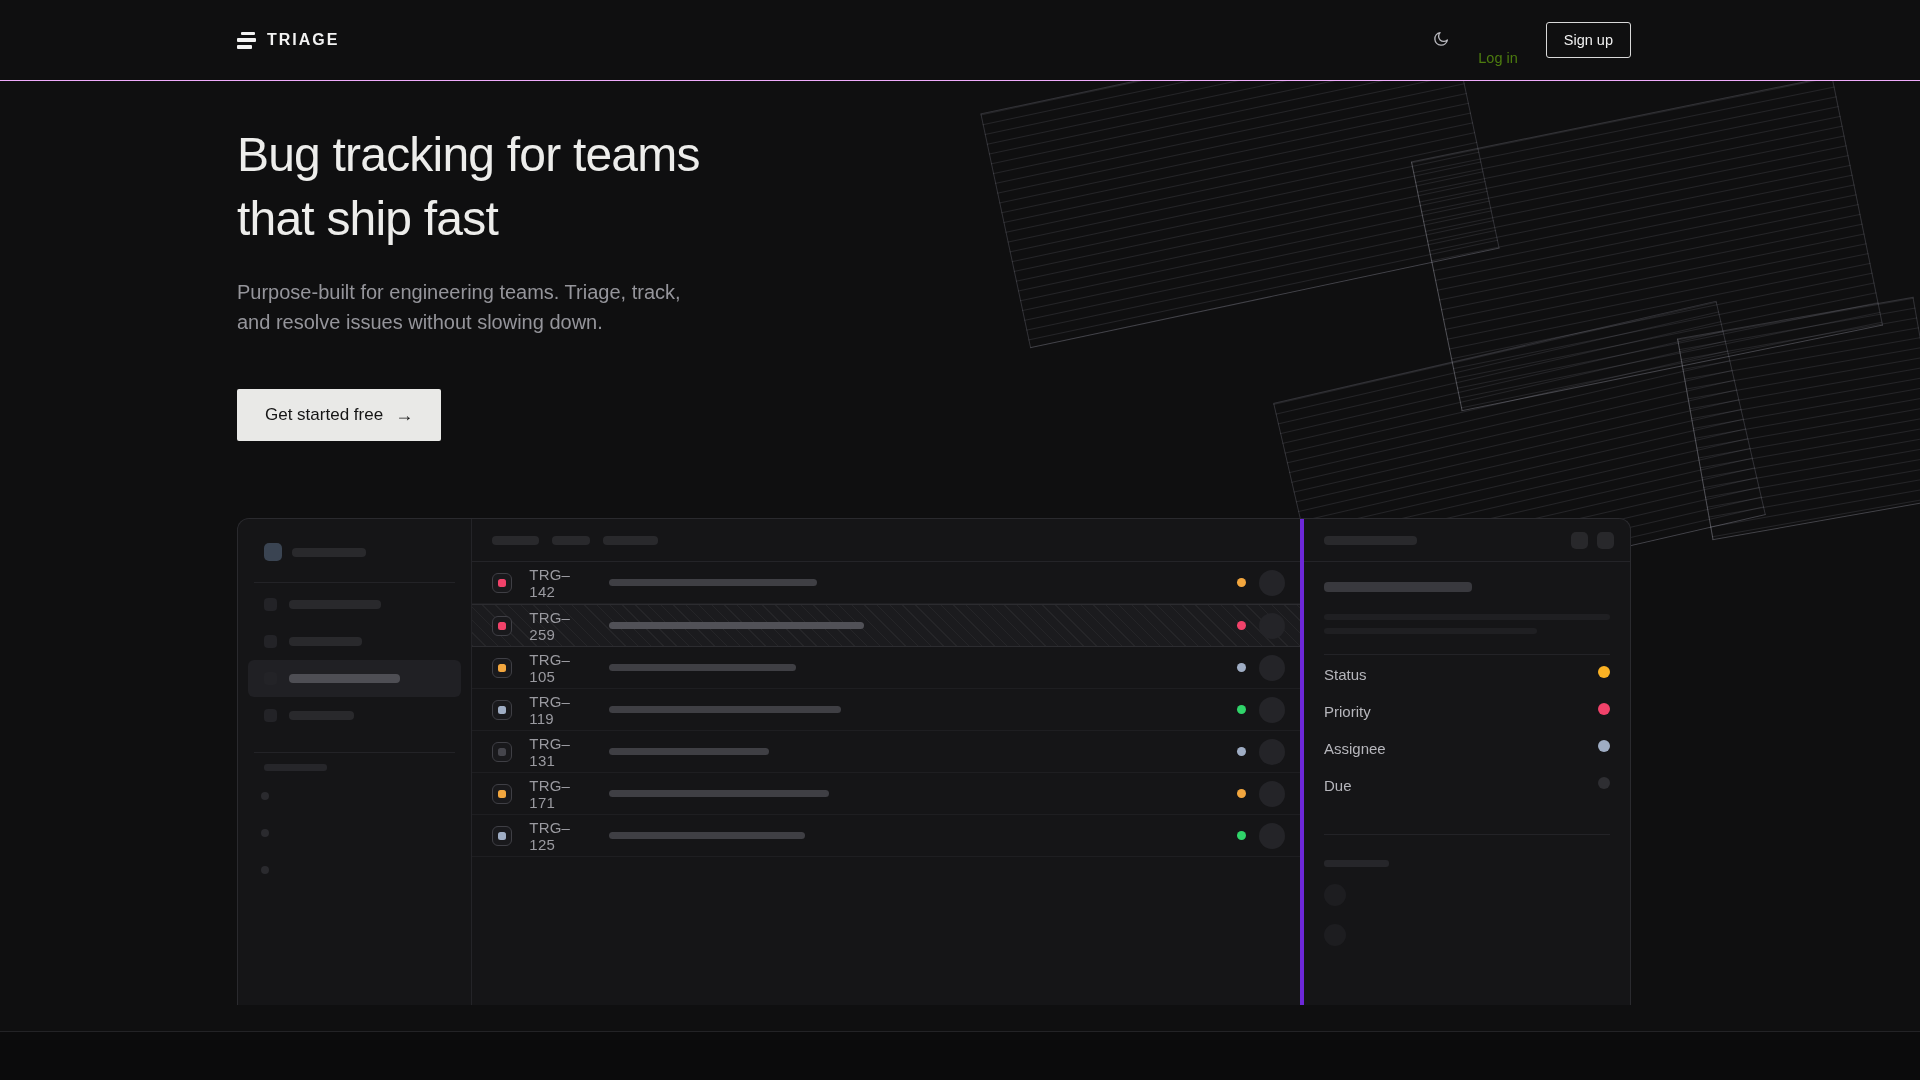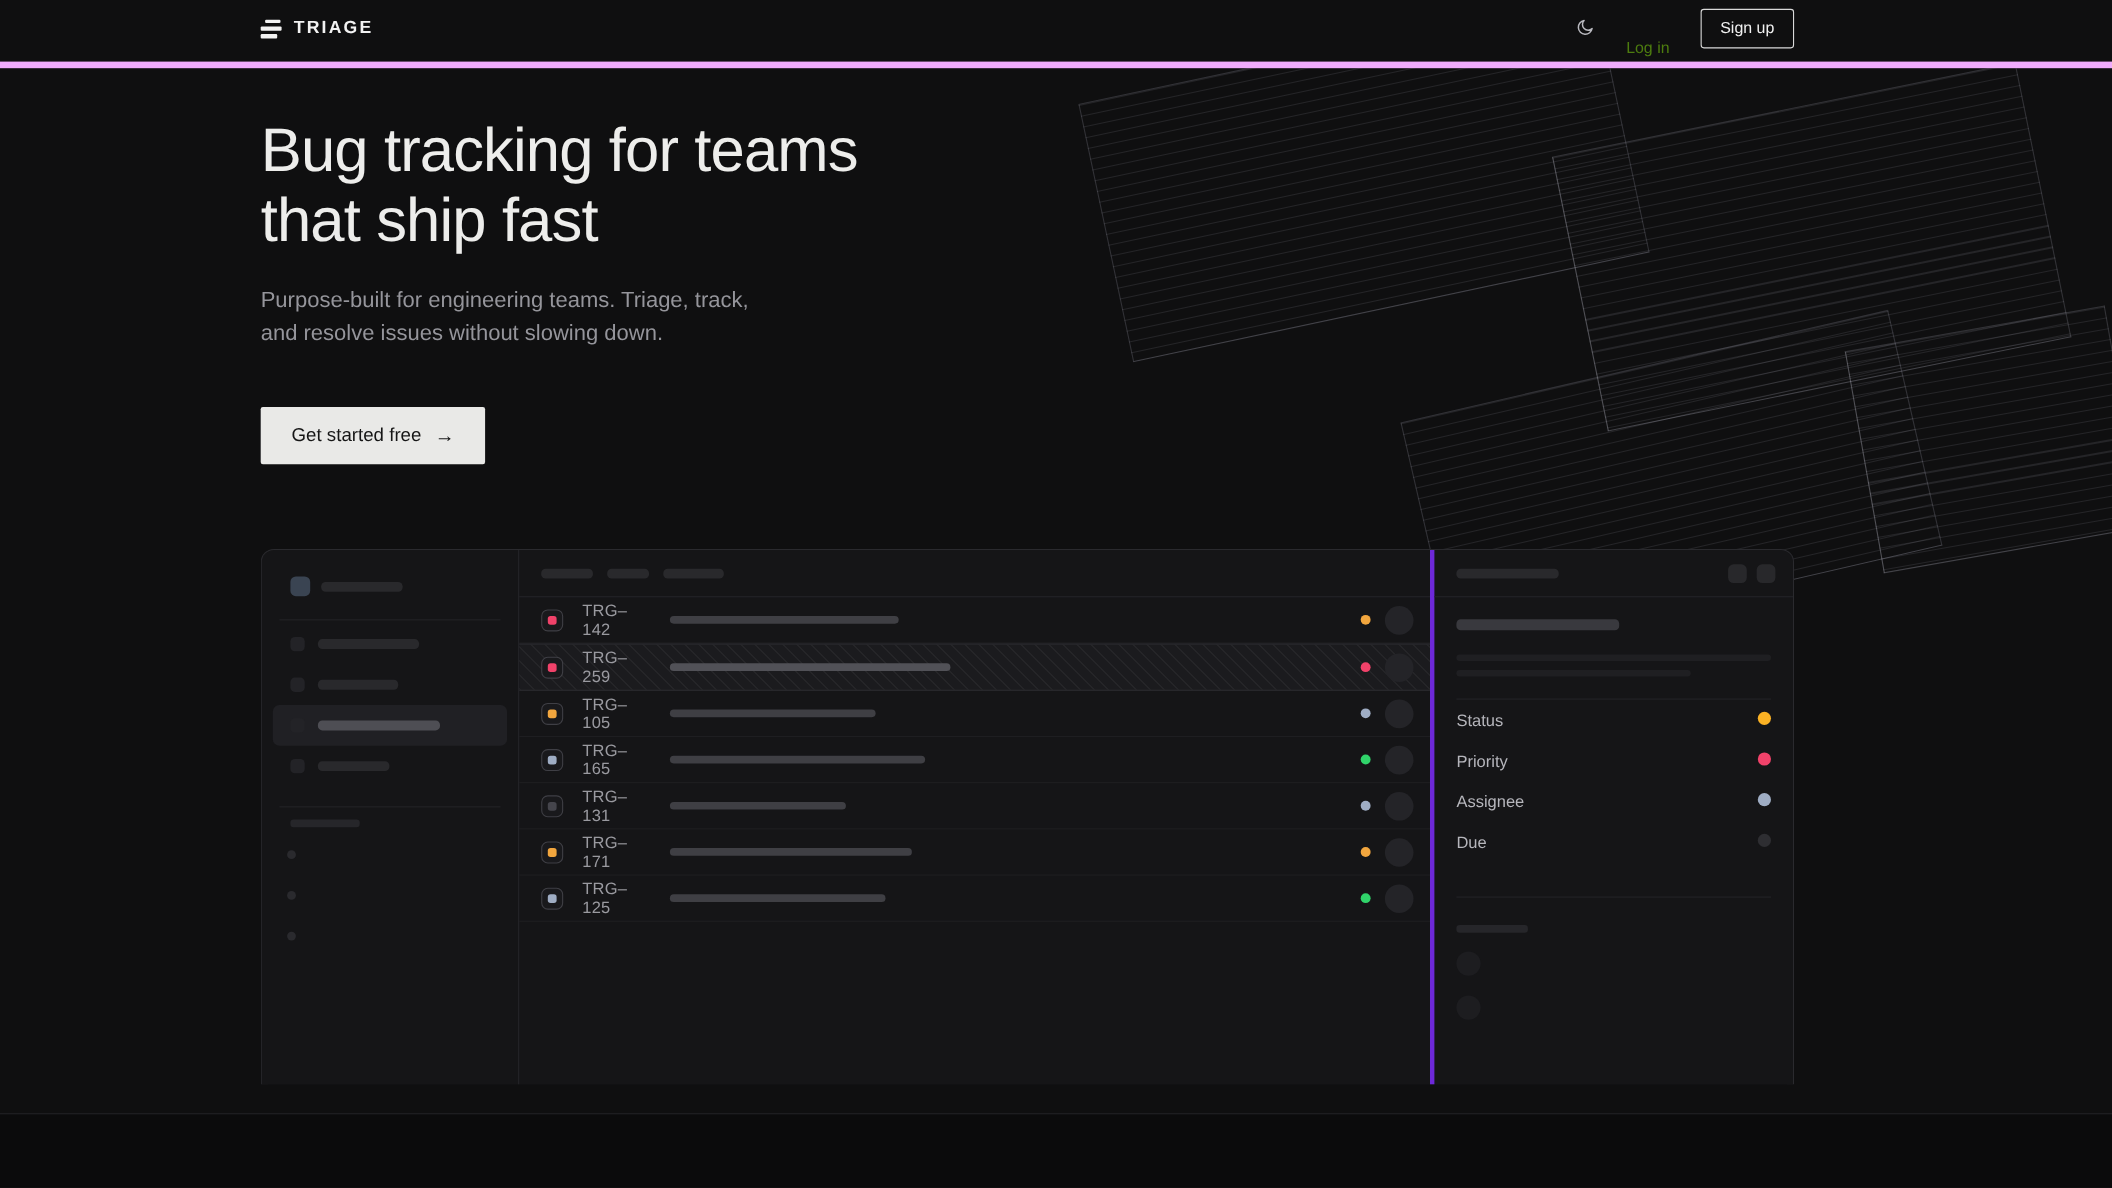--- a/index.html
+++ b/index.html
@@ -6,22 +6,22 @@
   html,body { width:1920px; height:1080px; overflow:hidden; }
   body {
     background:#0f0f10;
     font-family:"Liberation Sans","DejaVu Sans",sans-serif;
     color:#ececec;
     position:relative;
   }
 
   
   .nav {
-    position:relative; height:62px; border-bottom:6px solid #f0abfc;
-    display:flex; align-items:flex-start; z-index:5; background:#0f0f10;
+    position:relative; height:81px; border-bottom:1px solid #f0abfc;
+    display:flex; align-items:center; z-index:5; background:#0f0f10;
   }
   .nav-inner { width:100%; padding:0 289px 0 237px; display:flex; align-items:center; justify-content:space-between; }
   .brand { display:flex; align-items:center; gap:10px; }
   .logo-icon { width:20px; height:17px; display:flex; flex-direction:column; justify-content:space-between; }
   .logo-icon i { display:block; height:3.5px; border-radius:1px; background:#f2f2f2; }
   .logo-icon i:nth-child(1){ width:14px; margin-left:4px; }
   .logo-icon i:nth-child(2){ width:19px; }
   .logo-icon i:nth-child(3){ width:15px; }
   .brand-name { font-size:16px; font-weight:bold; letter-spacing:2px; color:#f2f2f2; }
   .nav-right { display:flex; align-items:center; gap:28px; }
@@ -31,21 +31,21 @@
   .signup-btn {
     background:transparent; border:1px solid #d9d9d9; color:#f1f1f1;
     font-size:14.5px; padding:9px 17px; border-radius:3px; cursor:pointer;
     font-family:inherit;
   }
 
   
   .hero { position:relative; height:950px; overflow:hidden; background:#0f0f10; }
   .hero-inner { position:relative; z-index:2; padding:0 0 0 237px; }
   h1.hero-title {
-    margin-top:42px; font-size:56px; line-height:64px; font-weight:500;
+    margin-top:42px; font-size:48px; line-height:64px; font-weight:500;
     letter-spacing:-0.8px; color:#ededeb;
   }
   .hero-sub {
     margin-top:26px; font-size:20px; line-height:30px; color:#95959b; max-width:480px;
   }
   .cta-btn {
     margin-top:52px; height:52px; padding:0 28px; display:inline-flex; align-items:center; gap:12px;
     background:#e9e9e7; color:#151515; border:none; border-radius:2px;
     font-size:17px; font-weight:500; cursor:pointer; font-family:inherit;
   }
@@ -260,21 +260,21 @@
           <div class="issue-right">
               <span class="status-dot" style="background-color: rgb(159, 173, 196);"></span>
               <span class="avatar"></span>
             </div>
         </div>
 
         <div class="issue-row">
           <div class="issue-icon">
               <span class="inner" style="background-color: rgb(159, 173, 196);"></span>
             </div>
-          <span class="issue-id">TRG–165</span>
+          <span class="issue-id">TRG–119</span>
           <div class="issue-bar" style="width: 232px;"></div>
           <div class="issue-right">
               <span class="status-dot" style="background-color: rgb(48, 212, 106);"></span>
               <span class="avatar"></span>
             </div>
         </div>
 
         <div class="issue-row">
           <div class="issue-icon">
               <span class="inner" style="background-color: rgb(69, 69, 76);"></span>

